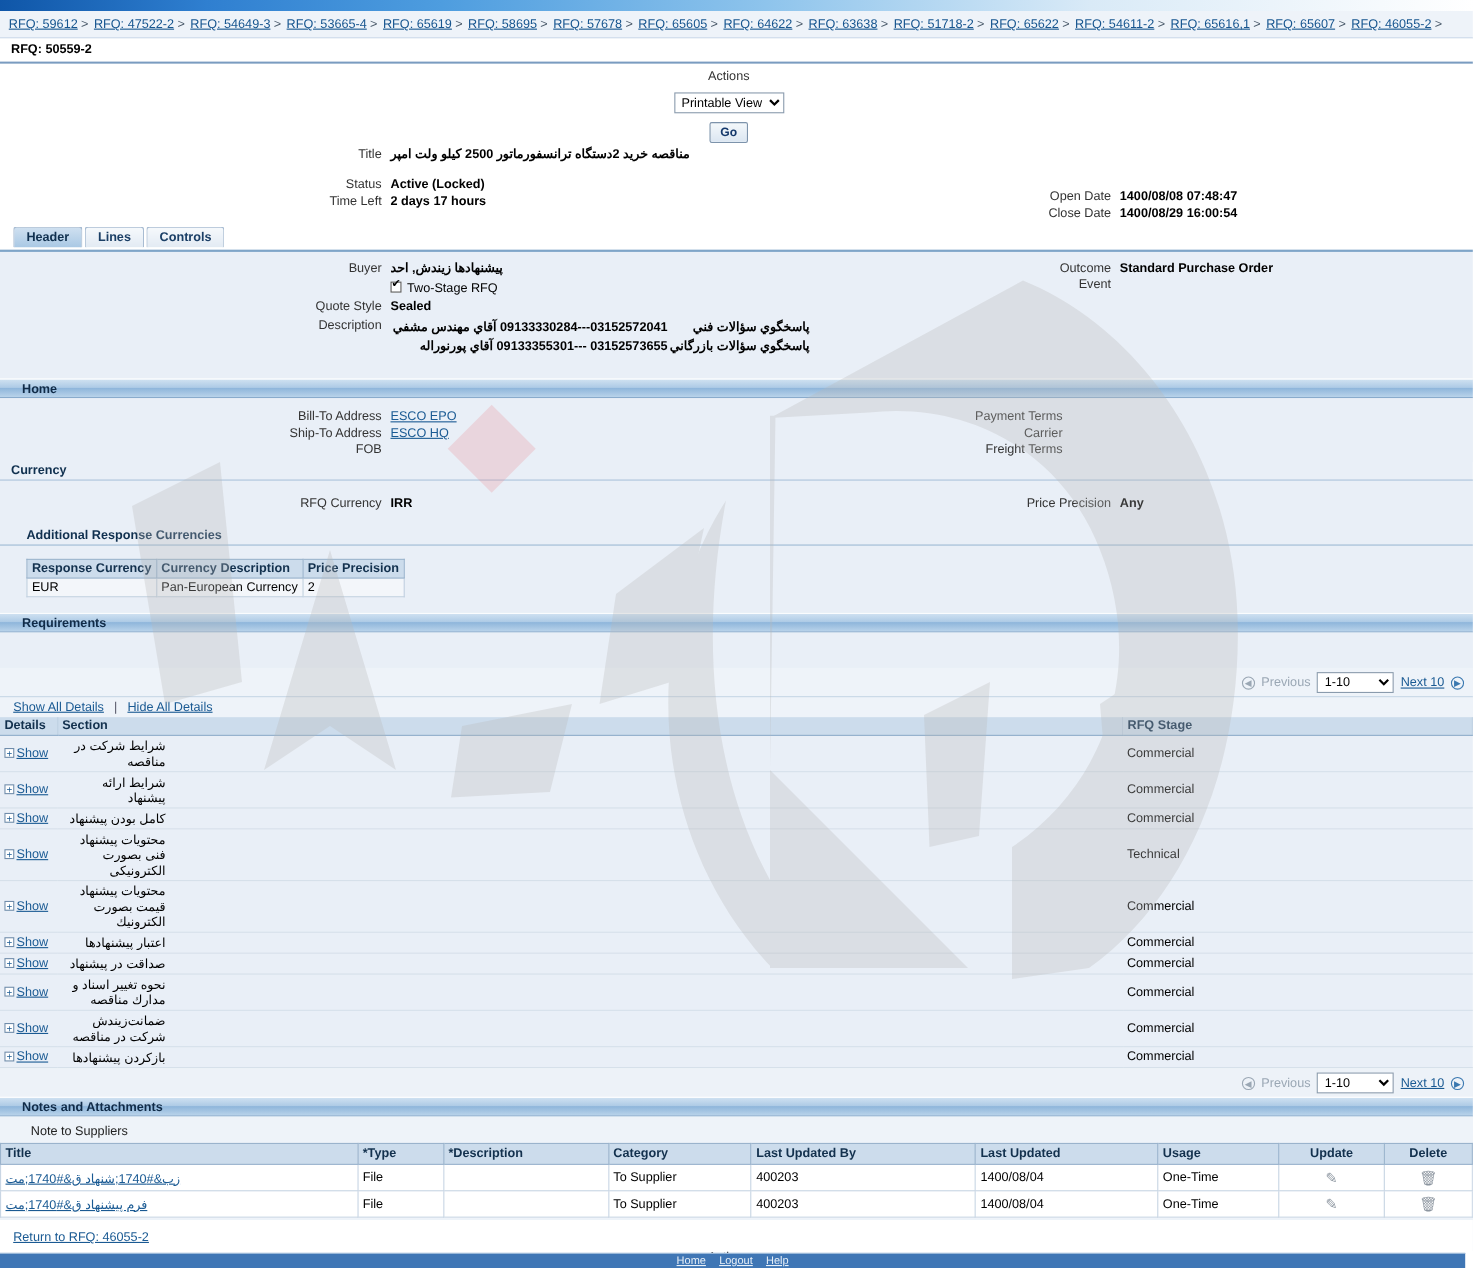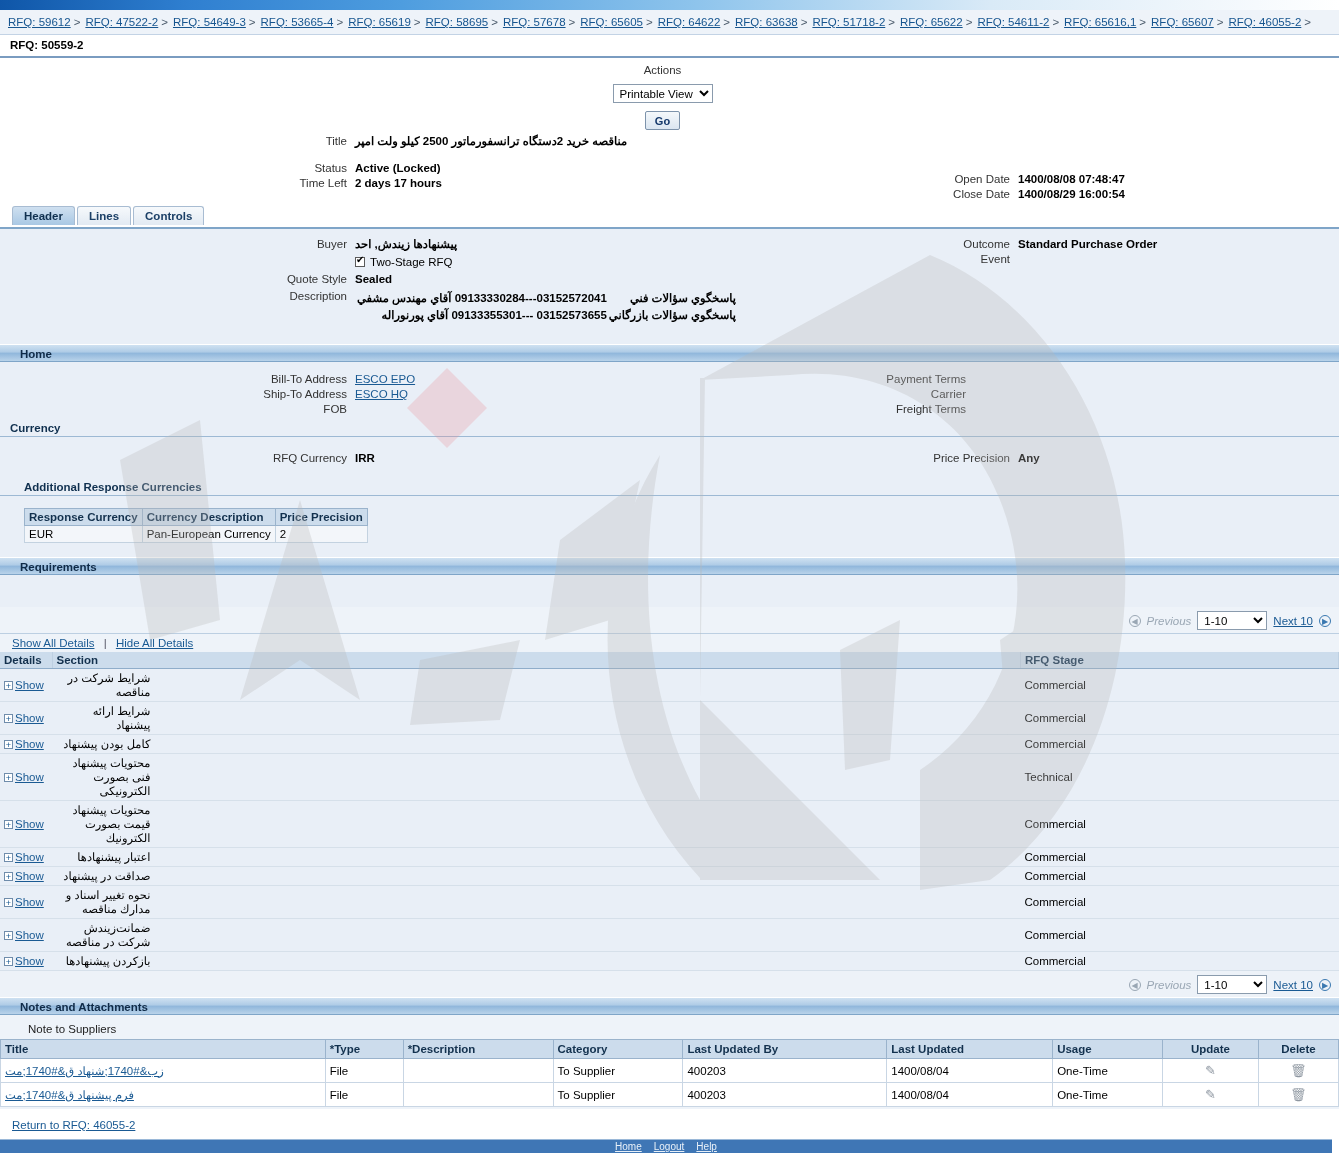--- a/index.html
+++ b/index.html
@@ -156,21 +156,21 @@
     background:#f3f6fa;
     padding:2px 4px; white-space:nowrap;
   }
   
   .req-navrow {
     display:flex; justify-content:flex-end; align-items:center;
     gap:6px; padding:4px 8px 3px 0;
     border-bottom:1px solid #bccfe2;
     background:#eef3f9;
   }
-  .nav-prev { color:#9aa7b4; font-size:11.5px;font-style:italic; }
+  .nav-prev { color:#9aa7b4; font-size:11.5px; }
   .nav-next { color:#1a5a93; text-decoration:underline; font-size:11.5px; cursor:pointer;}
   .circ {
     display:inline-block; width:12px; height:12px; border-radius:50%;
     border:1px solid #9aa7b4; color:#9aa7b4; font-size:8px;
     text-align:center; line-height:11px; vertical-align:-1px;
   }
   .circ.act { border-color:#3a78b0; color:#3a78b0; }
   .showhide {
     padding:3px 0 3px 12px; font-size:11.5px; background:#eef3f9;
   }

